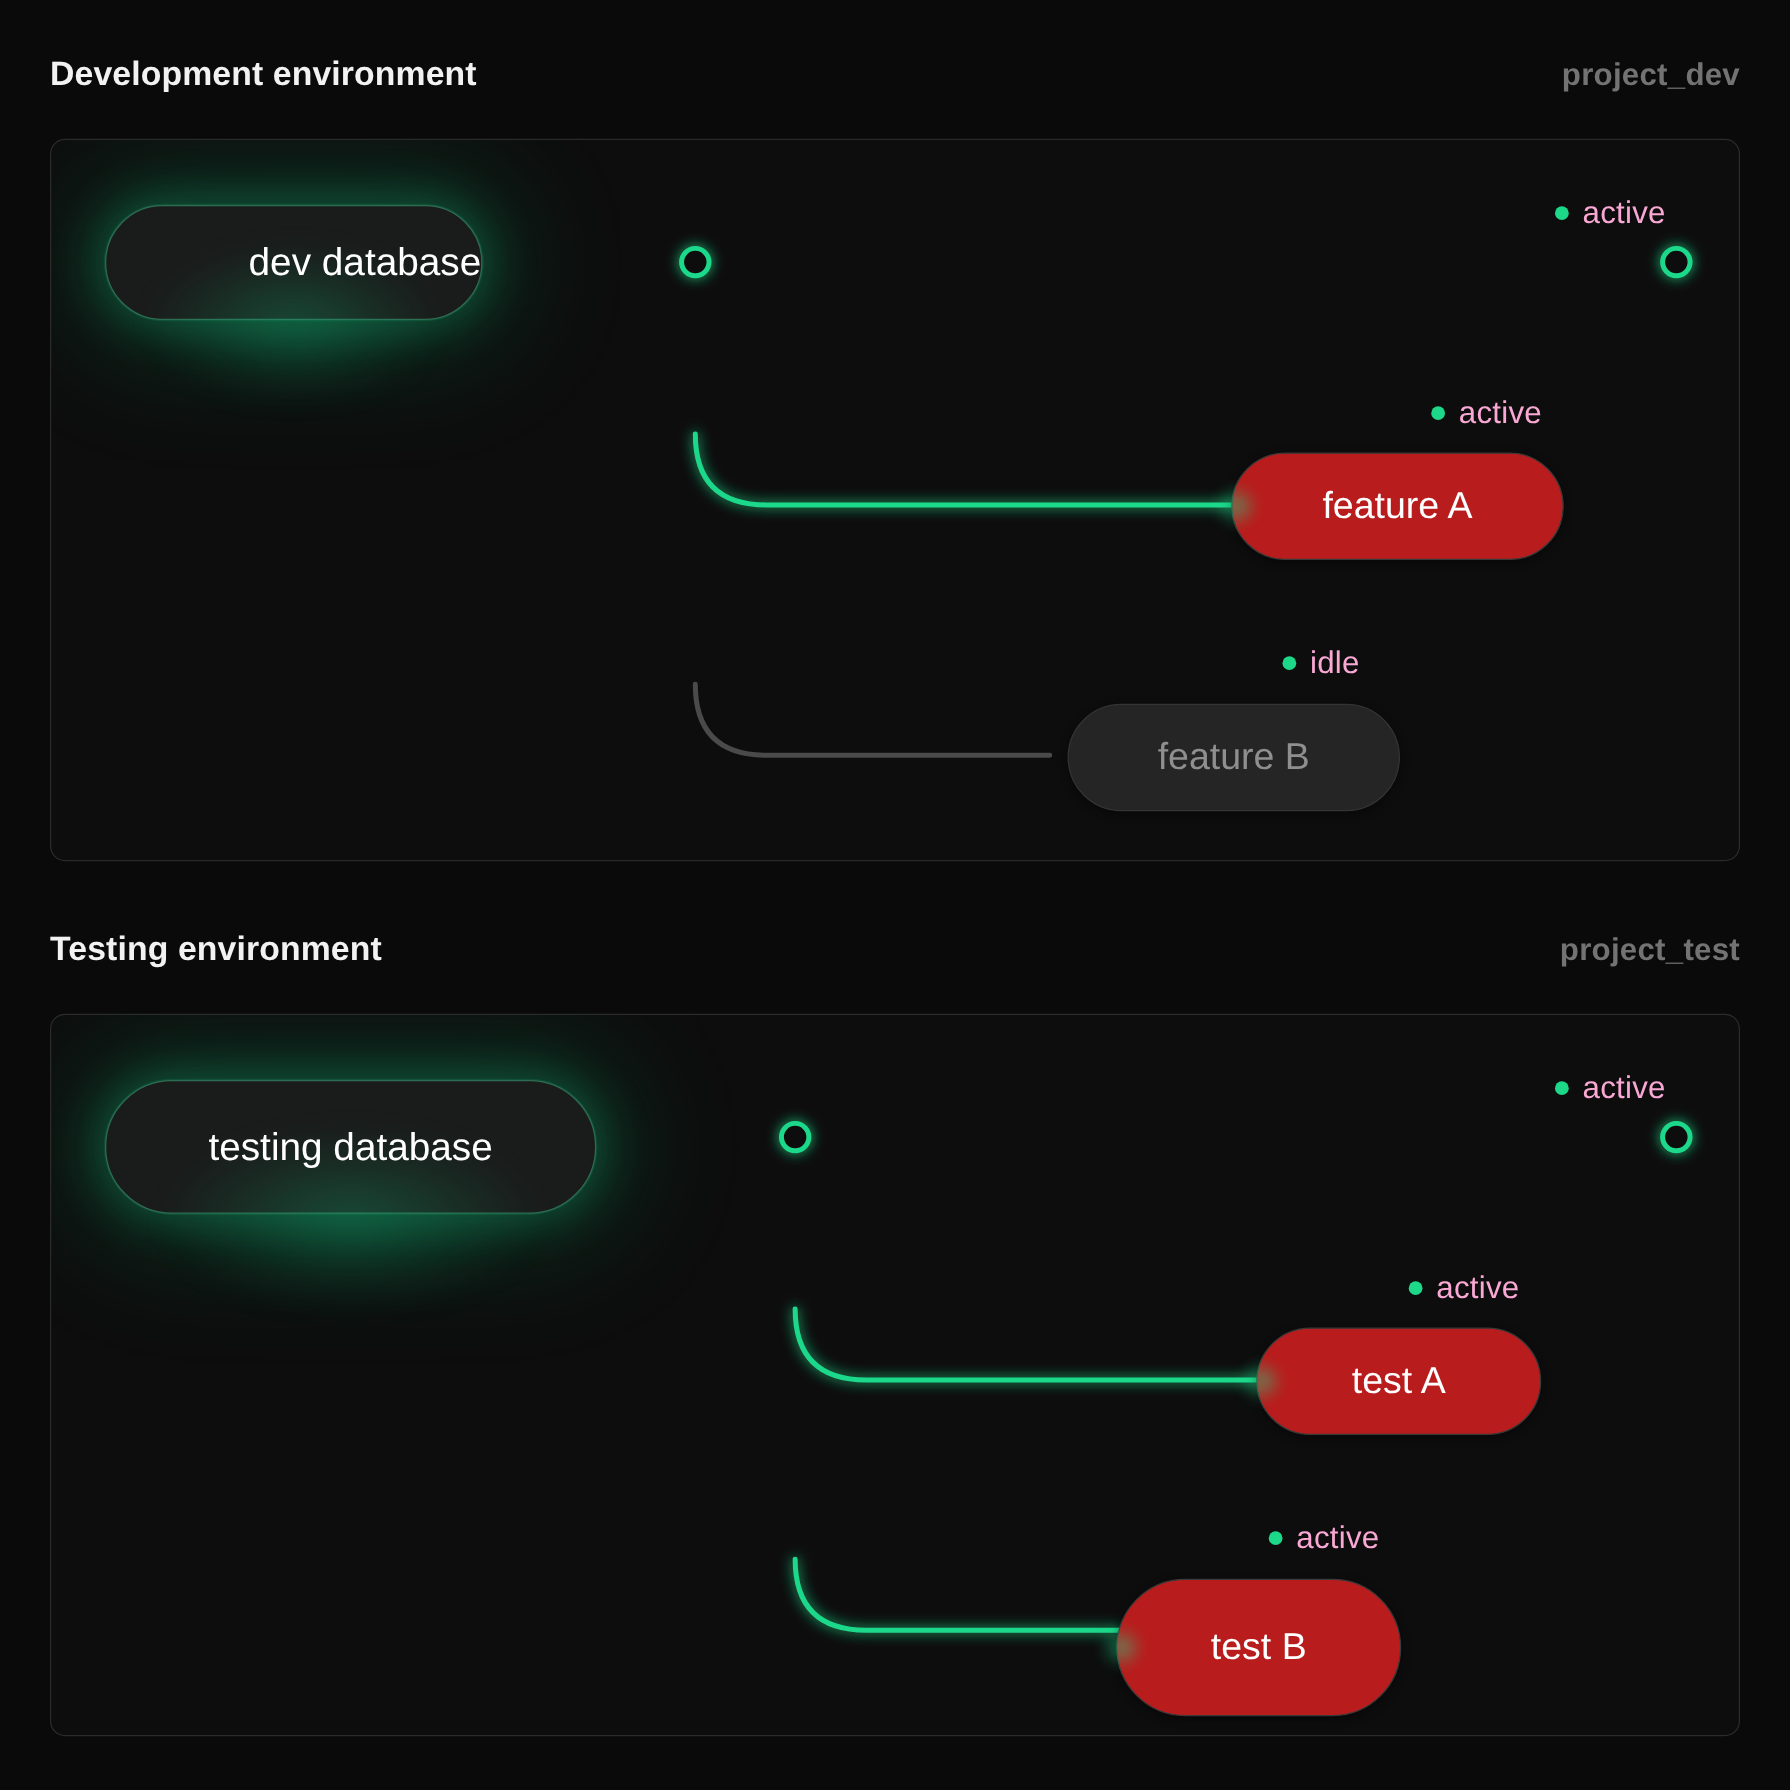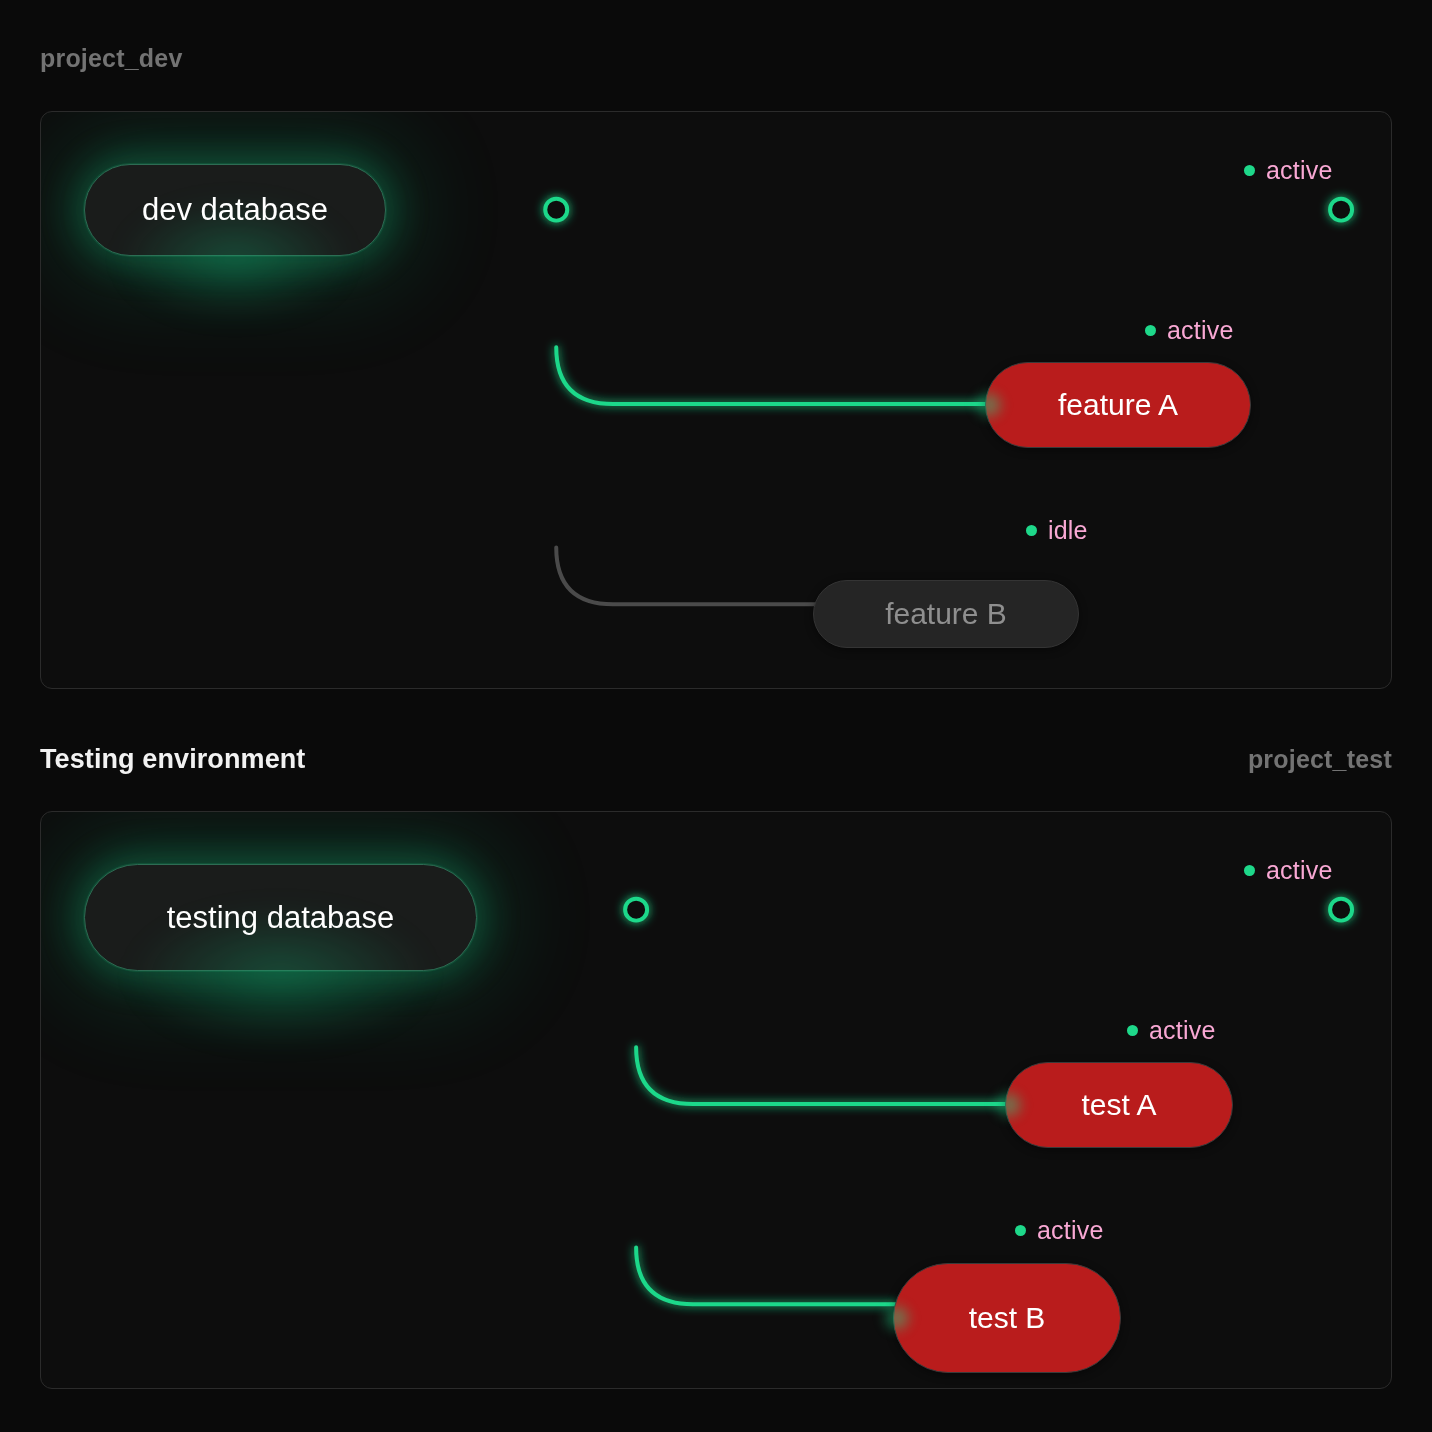--- a/index.html
+++ b/index.html
@@ -156,20 +156,21 @@
     color: #f9a8d4;
     letter-spacing: .2px;
   }
 </style>
 </head>
 <body>
 
 <div class="page">
 
   <div class="section-head" style="top:44px;">
+    <div class="section-title">Development environment</div>
     <div class="section-project">project_dev</div>
   </div>
 
   <div class="panel" id="panel-dev">
 
     <svg class="edges" viewBox="0 0 1352 578" preserveAspectRatio="none">
       <defs>
         <linearGradient id="trunkFadeDev" x1="0" y1="0" x2="0" y2="1">
           <stop offset="0%" stop-color="#1ed88a"></stop>
           <stop offset="42%" stop-color="#1ed88a"></stop>
@@ -191,42 +192,42 @@
 
       <path d="M 516 236 Q 516 293 573 293 L 948 293" fill="none" stroke="#1ed88a" stroke-width="4" stroke-linecap="round" filter="url(#glowDev)"></path>
 
       <path d="M 516 437 Q 516 494 573 494 L 800 494" fill="none" stroke="#4a4a4a" stroke-width="4" stroke-linecap="round"></path>
 
       <circle cx="516" cy="98" r="11" fill="#0d0d0d" stroke="#1ed88a" stroke-width="4" filter="url(#glowDev)"></circle>
 
       <circle cx="1302" cy="98" r="11" fill="#0d0d0d" stroke="#1ed88a" stroke-width="4" filter="url(#glowDev)"></circle>
     </svg>
 
-    <div class="node db" style="left:43px; top:52px; width:302px; height:92px;">
+    <div class="node db" style="left:43px; top:52px; width:302px; height:92px;justify-content:flex-end;">
       <span>dev database</span>
     </div>
 
     <div class="status" style="left:1203px; top:44px;">
       <span class="status-dot"></span>
       <span class="status-label">active</span>
     </div>
 
     <div class="status" style="left:1104px; top:204px;">
       <span class="status-dot"></span>
       <span class="status-label">active</span>
     </div>
     <div class="node leaf active" style="left:944px; top:250px; width:266px; height:86px;">
       <span>feature A</span>
     </div>
 
     <div class="status" style="left:985px; top:404px;">
       <span class="status-dot"></span>
       <span class="status-label">idle</span>
     </div>
-    <div class="node leaf idle" style="left:772px; top:451px; width:266px; height:68px;margin-top:17px;">
+    <div class="node leaf idle" style="left:813px; top:451px; width:266px; height:86px;">
       <span>feature B</span>
     </div>
   </div>
 
   <div class="section-head" style="top:744px;">
     <div class="section-title">Testing environment</div>
     <div class="section-project">project_test</div>
   </div>
 
   <div class="panel" id="panel-test">

